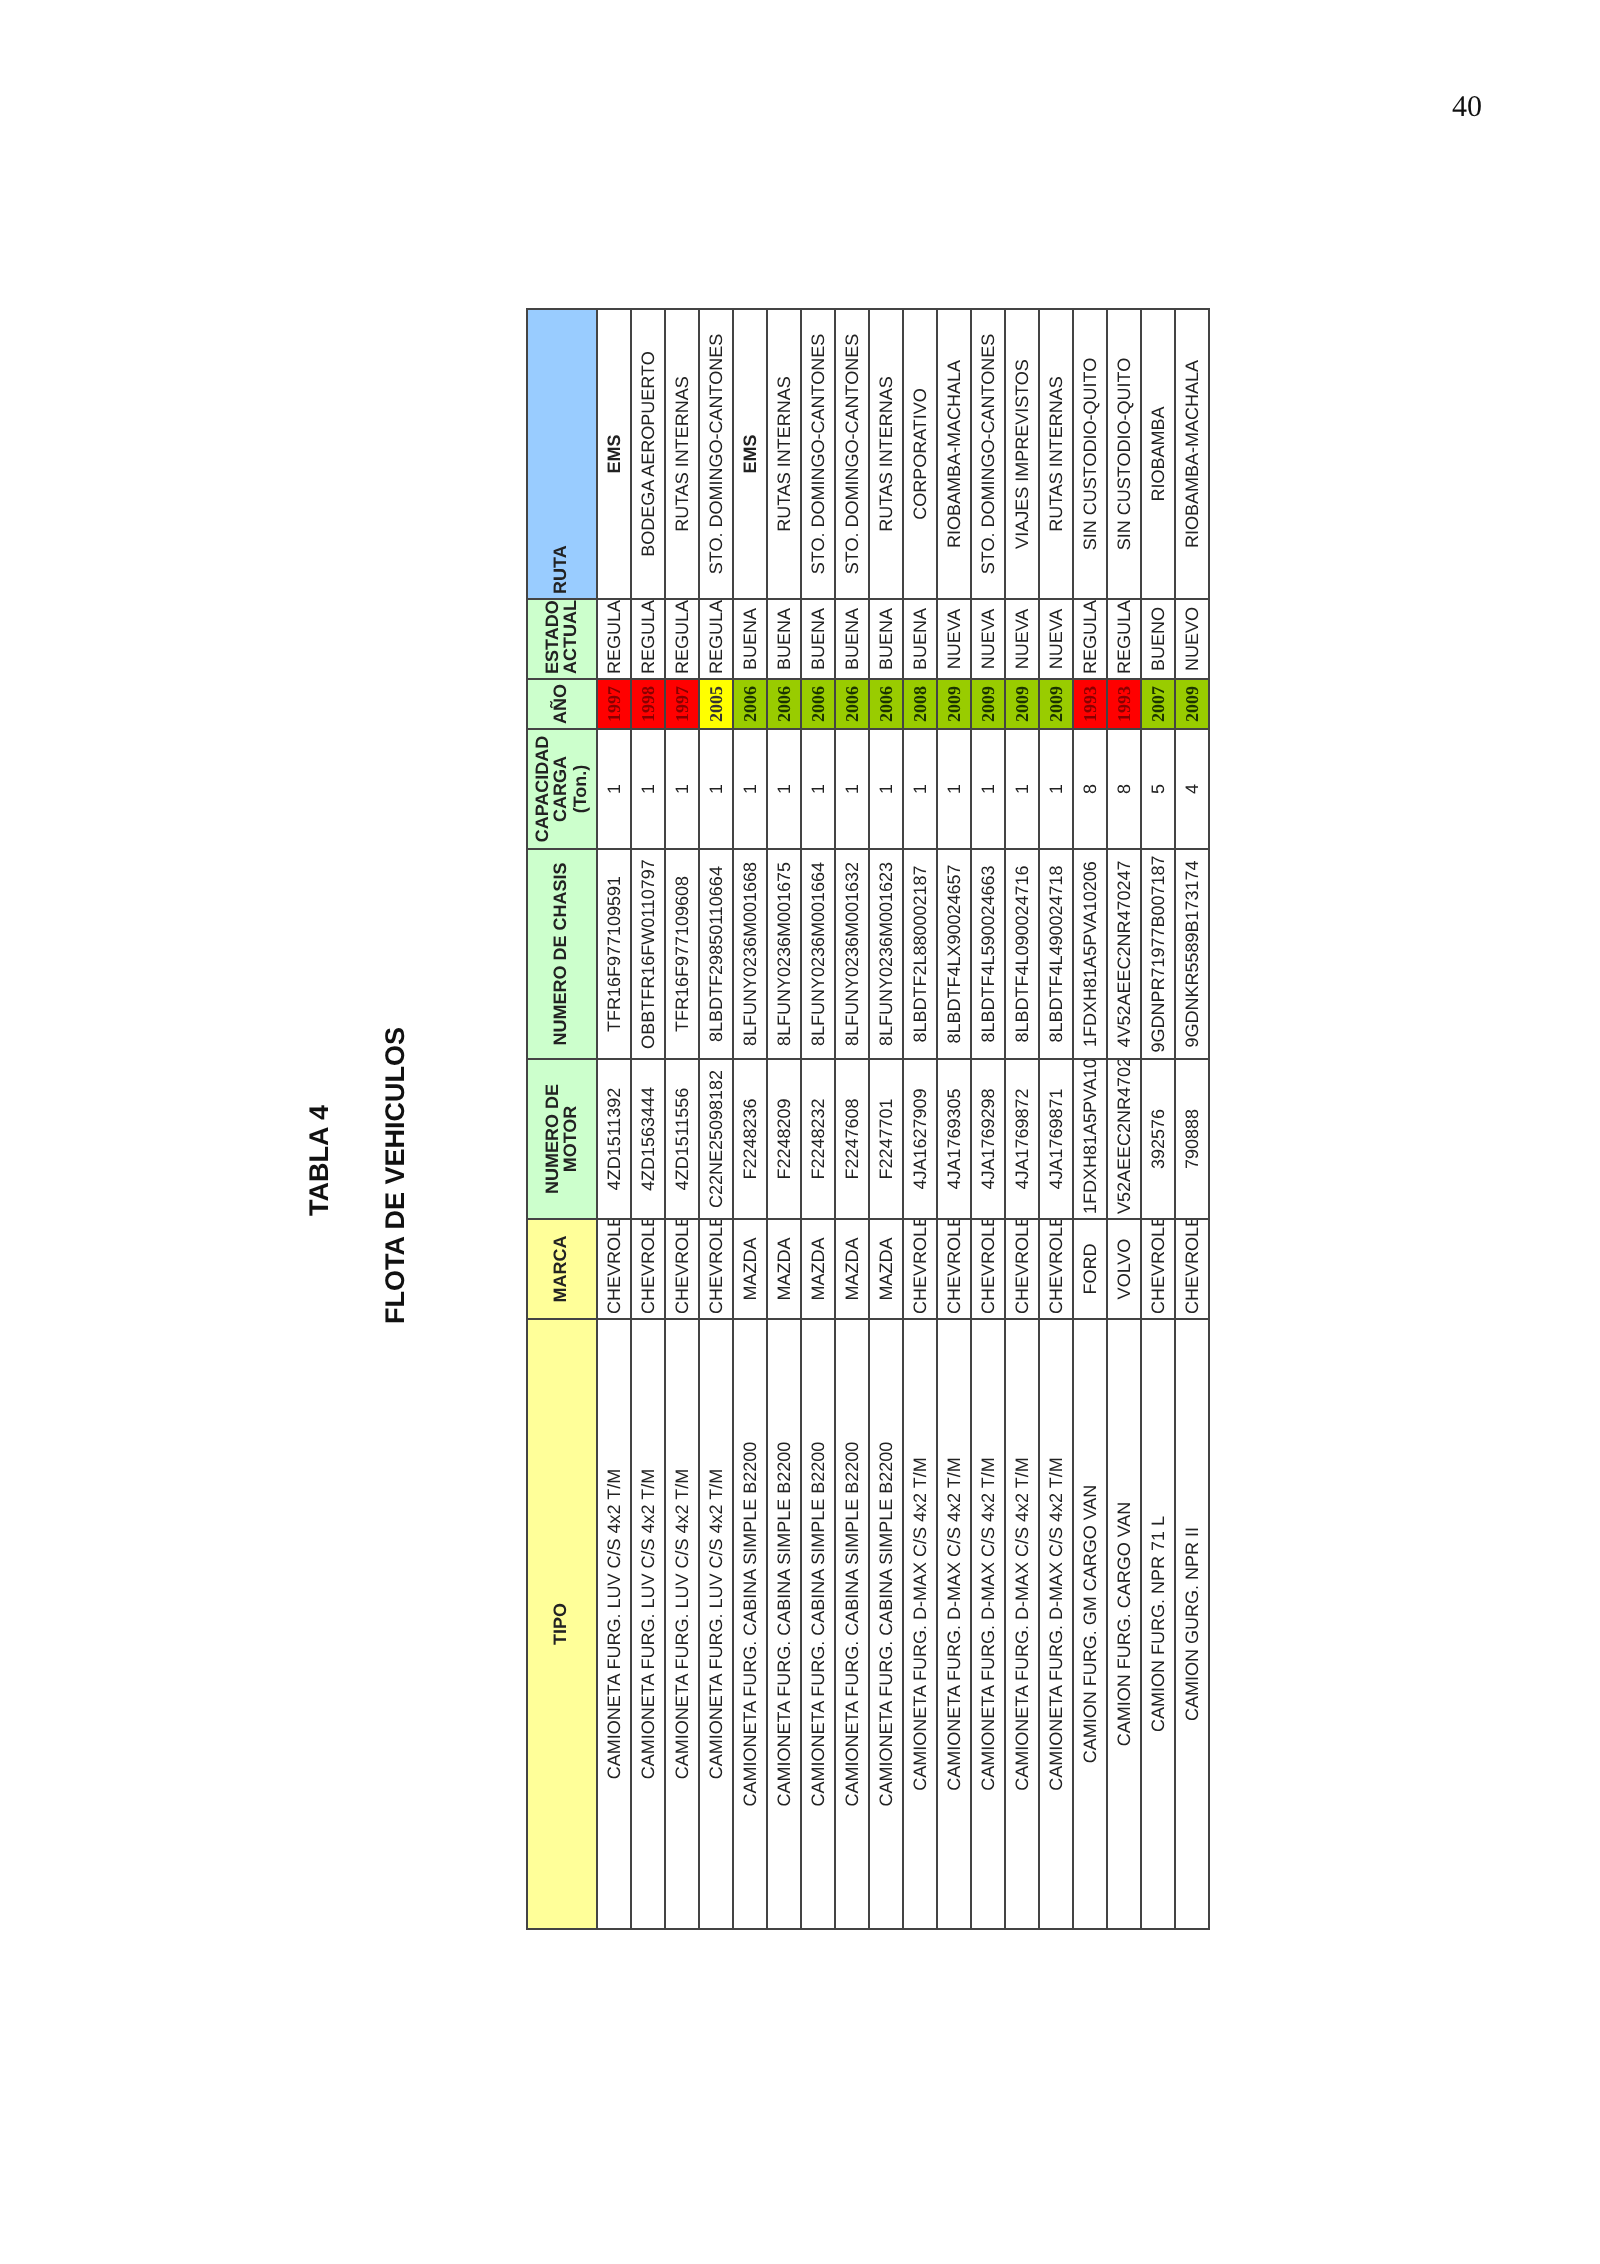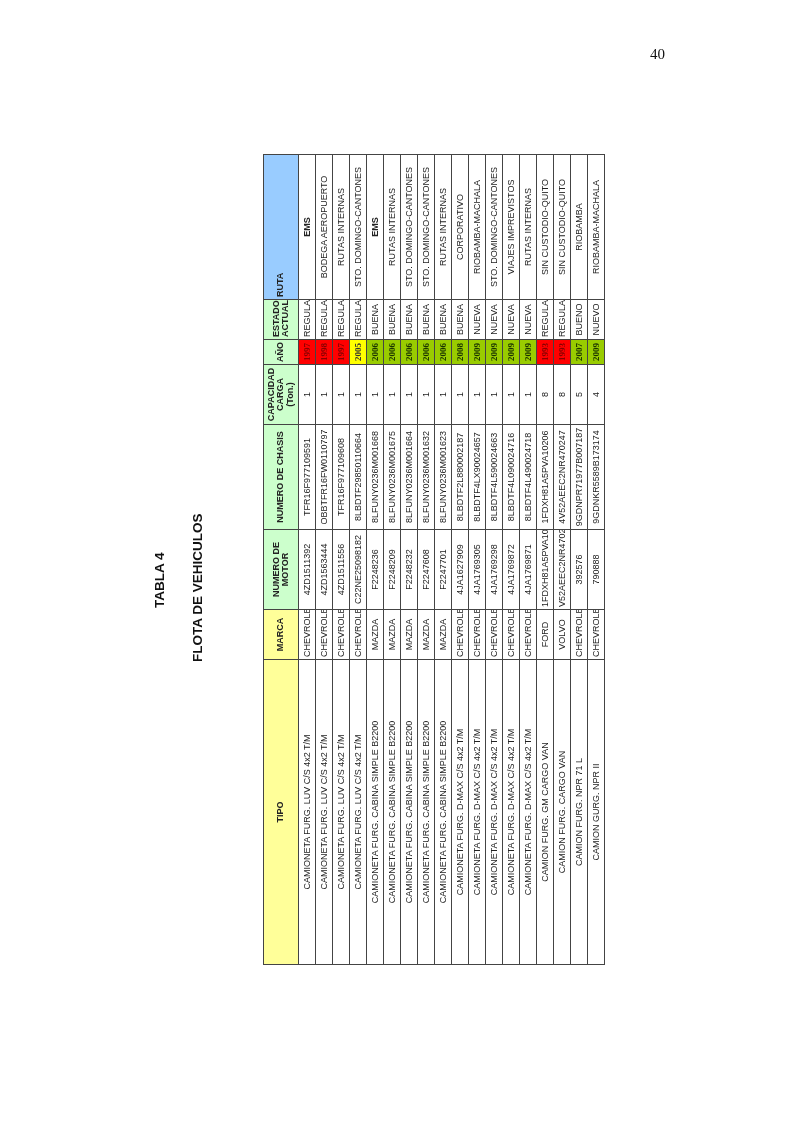--- a/index.html
+++ b/index.html
@@ -1,17 +1,17 @@
 <!DOCTYPE html>
 <html><head>
 <meta charset="utf-8">
 <style>
   html, body { margin:0; padding:0; }
   body { width:800px; height:1132px; background:#ffffff; position:relative; overflow:hidden; font-family:"Liberation Sans", sans-serif; }
-  .page-number { position:absolute; left:650px; top:46px; font-family:"Liberation Serif", serif; font-size:15px; color:#111; }
+  .page-number { position:absolute; left:726px; top:46px; font-family:"Liberation Serif", serif; font-size:15px; color:#111; }
   .rot-text { position:absolute; transform-origin:0 0; transform:rotate(-90deg); white-space:nowrap; font-weight:bold; color:#111; font-size:13.5px; }
   .t1 { left:152px; top:608px; }
   .t2 { left:190px; top:662px; }
 
   
   .table-wrap { position:absolute; left:263px; top:965px; width:810px; height:335px; transform-origin:0 0; transform:rotate(-90deg); }
   table.fleet { border-collapse:collapse; width:810px; height:335px; table-layout:fixed; font-size:9px; color:#222; }
   table.fleet th, table.fleet td { border:1px solid #444; padding:0 2px; white-space:nowrap; overflow:hidden; text-align:center; line-height:1; }
   table.fleet th { font-family:"Liberation Sans Narrow","Liberation Sans", sans-serif; font-weight:bold; font-size:9px; height:34px; white-space:normal; line-height:1.05; }
   table.fleet td { height:16px; }

